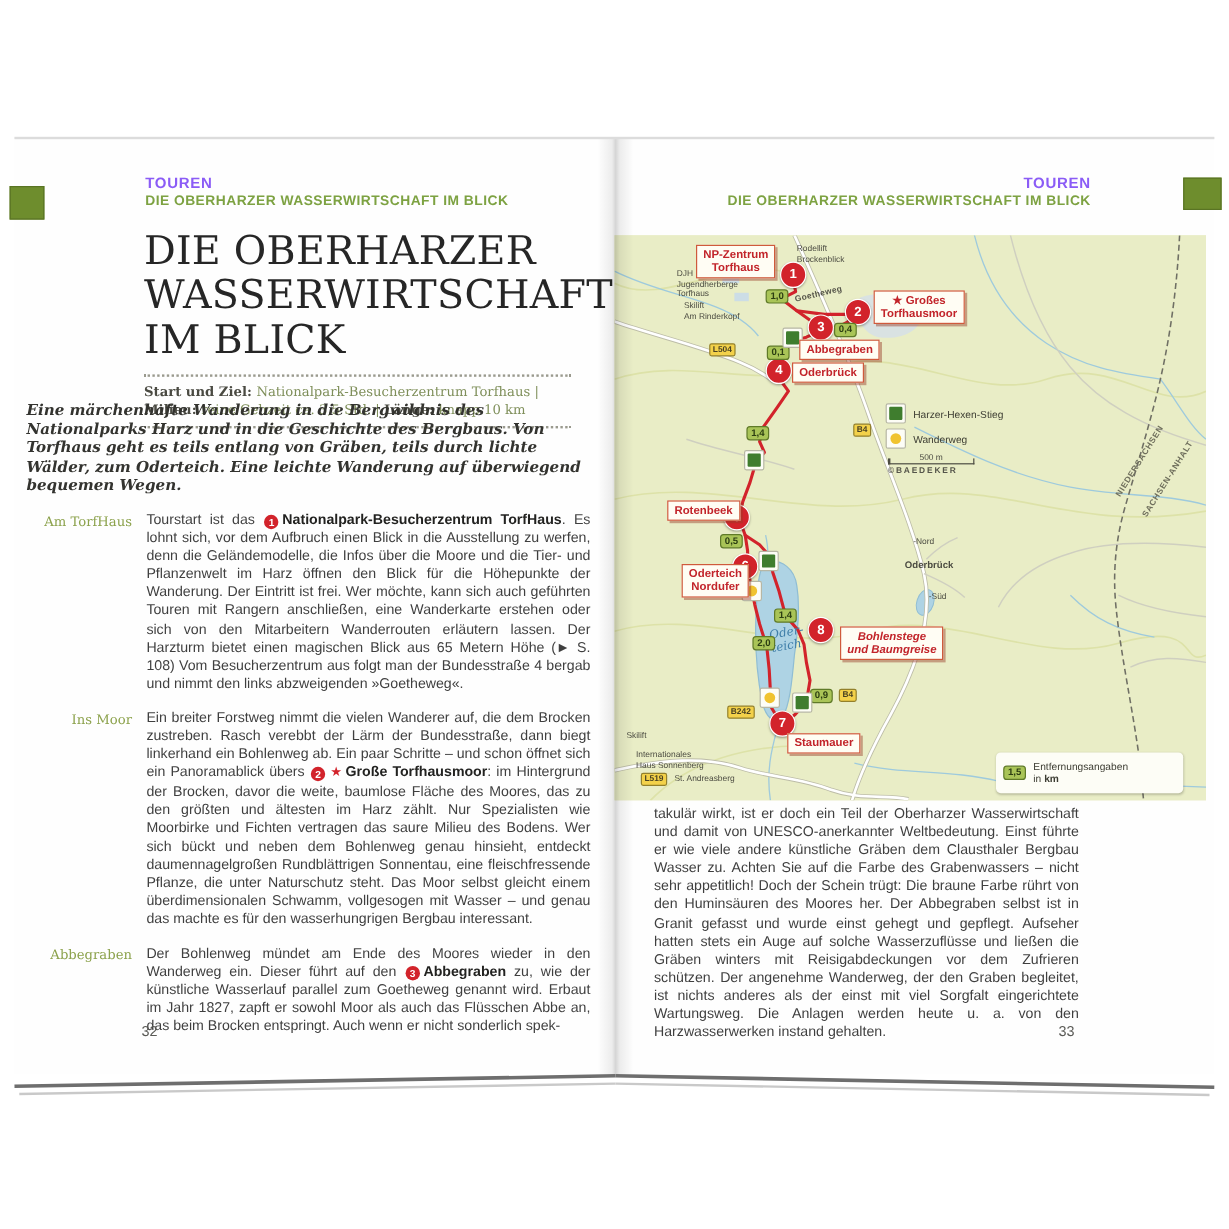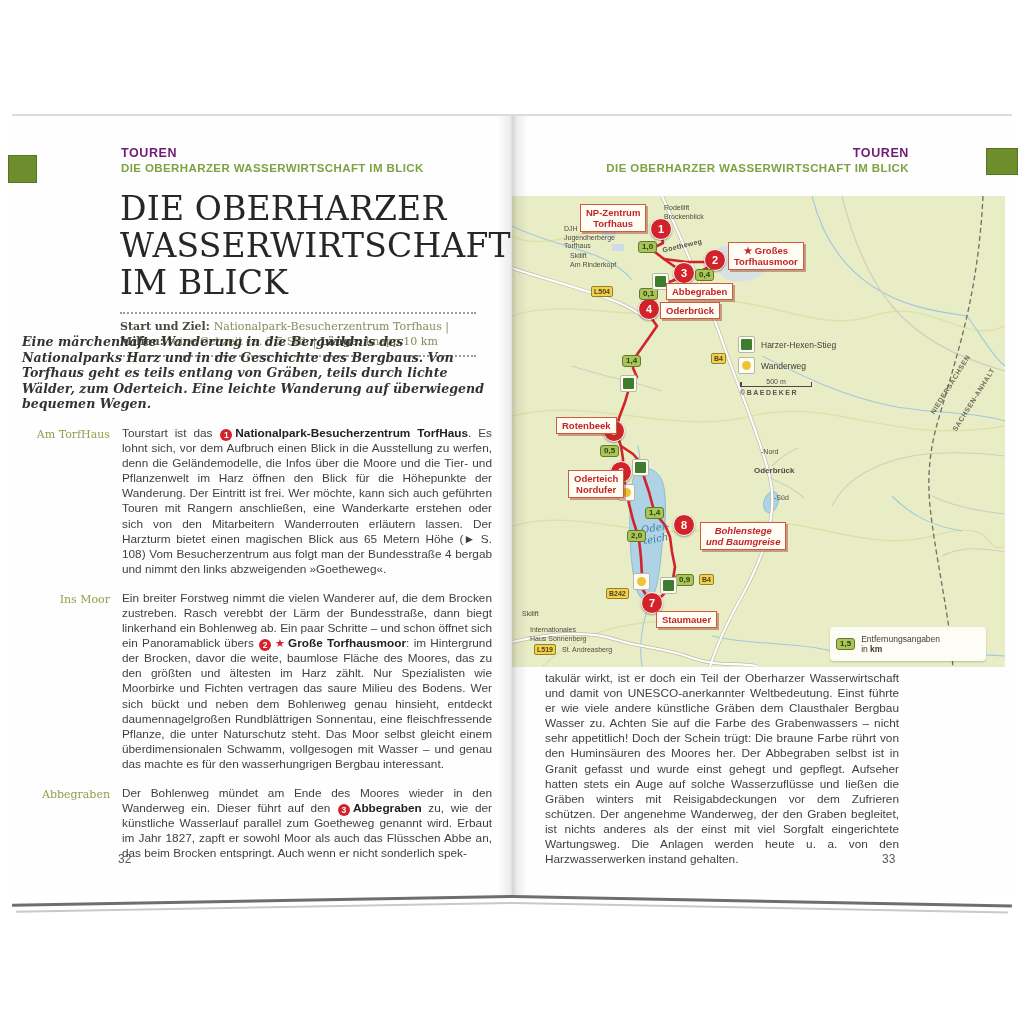--- a/index.html
+++ b/index.html
@@ -15,21 +15,21 @@
   .edge.l{left:0;top:779px;width:501px;transform:rotate(-1.0deg);transform-origin:right center;}
   .edge.r{left:501px;top:779px;width:499px;transform:rotate(1.1deg);transform-origin:left center;}
   .edge2{position:absolute;height:0;border-bottom:2px solid #c9c9c9;}
   .edge2.l{left:4px;top:786px;width:497px;transform:rotate(-1.0deg);transform-origin:right center;}
   .edge2.r{left:501px;top:786px;width:495px;transform:rotate(1.1deg);transform-origin:left center;}
   .tab{position:absolute;background:#6e8d2d;border:1px solid #597423;}
   .tab.left{left:-4px;top:39px;width:27px;height:26px;}
   .tab.right{left:974px;top:32px;width:30px;height:25px;}
 
   
-  .kicker{font-weight:bold;font-size:12.5px;letter-spacing:0.6px;color:#701a75;}
+  .kicker{font-weight:bold;font-size:12.5px;letter-spacing:0.6px;color:#8b5cf6;}
   .kicker-sub{font-weight:bold;font-size:11.5px;letter-spacing:0.4px;color:#7da242;margin-top:2px;}
   .hdr-left{position:absolute;left:109px;top:30px;}
   .hdr-right{position:absolute;right:103px;top:30px;text-align:right;}
 
   
   .title{position:absolute;left:108px;top:74px;width:380px;
     font-family:"DejaVu Serif",serif;font-size:33px;line-height:37px;color:#262626;
     letter-spacing:0.2px;white-space:pre-line;}
   .infobox{position:absolute;left:108px;top:196px;width:356px;
     border-top:2px dotted #9a9a8e;border-bottom:2px dotted #9a9a8e;

